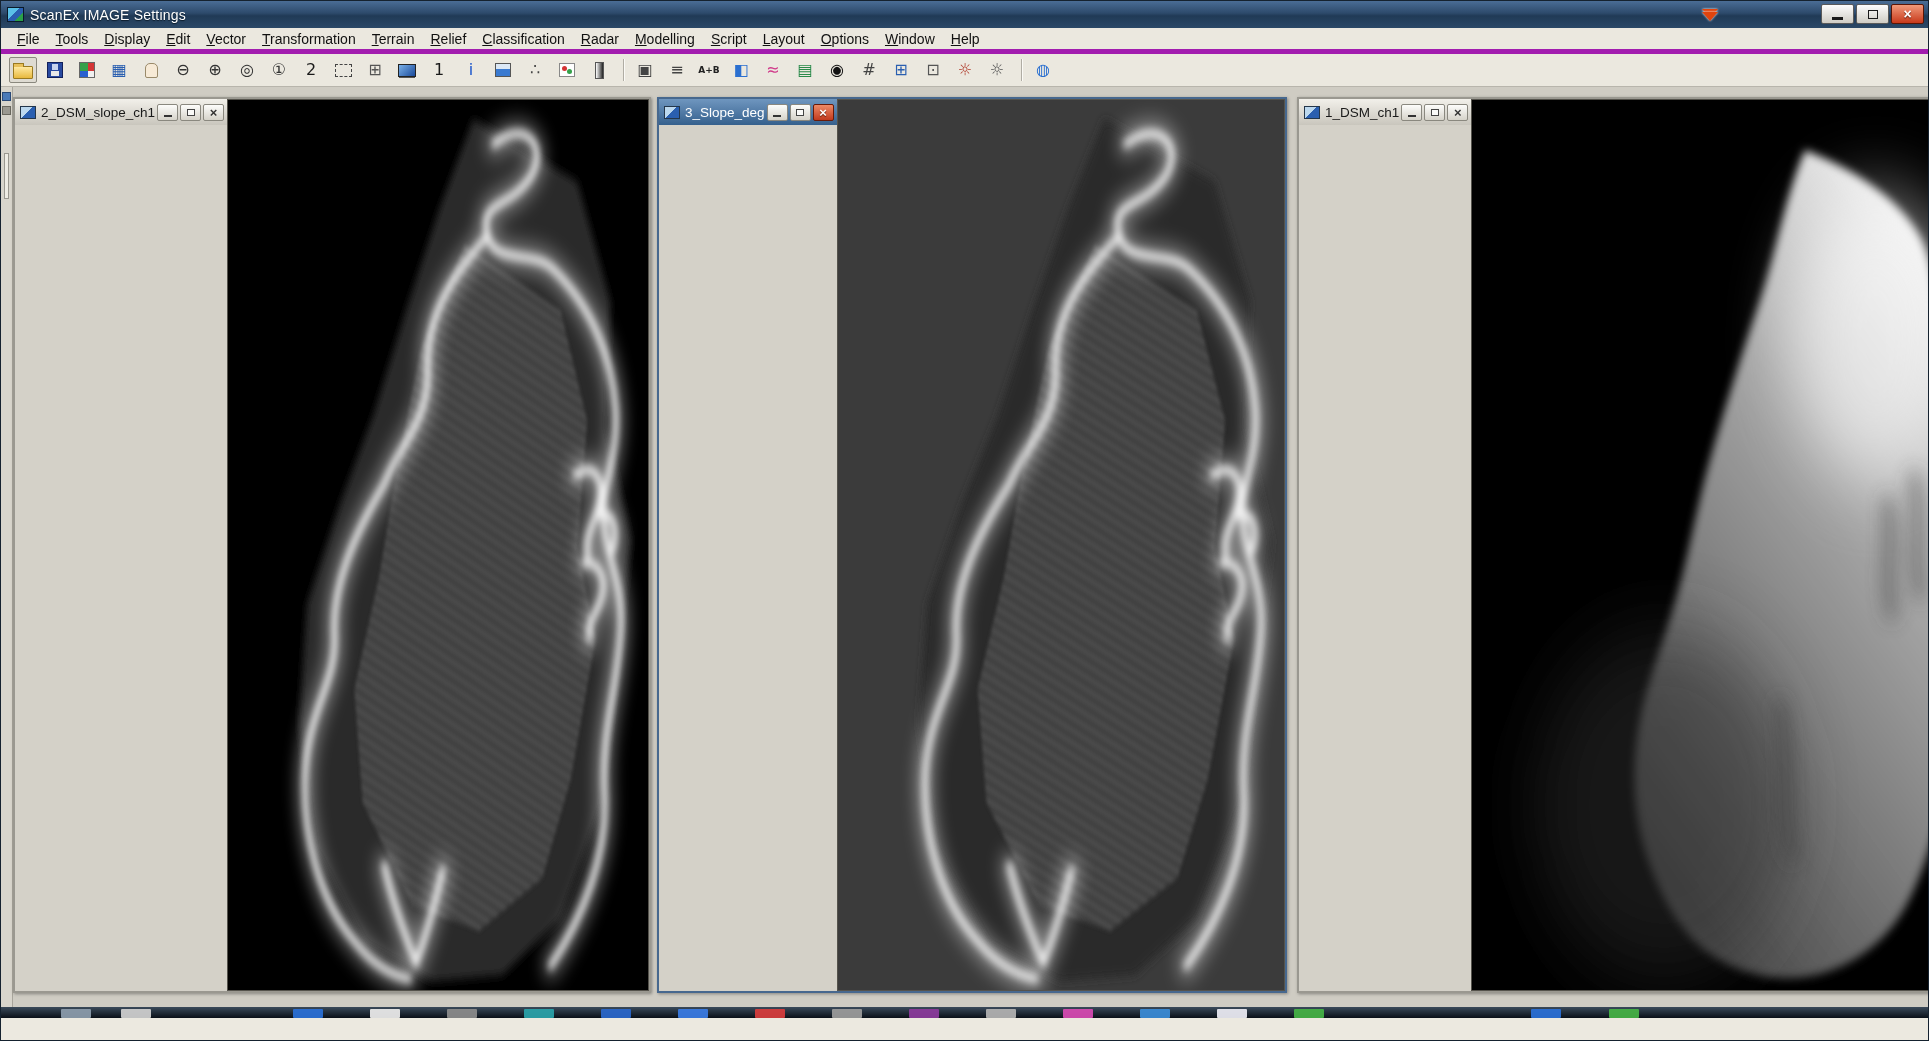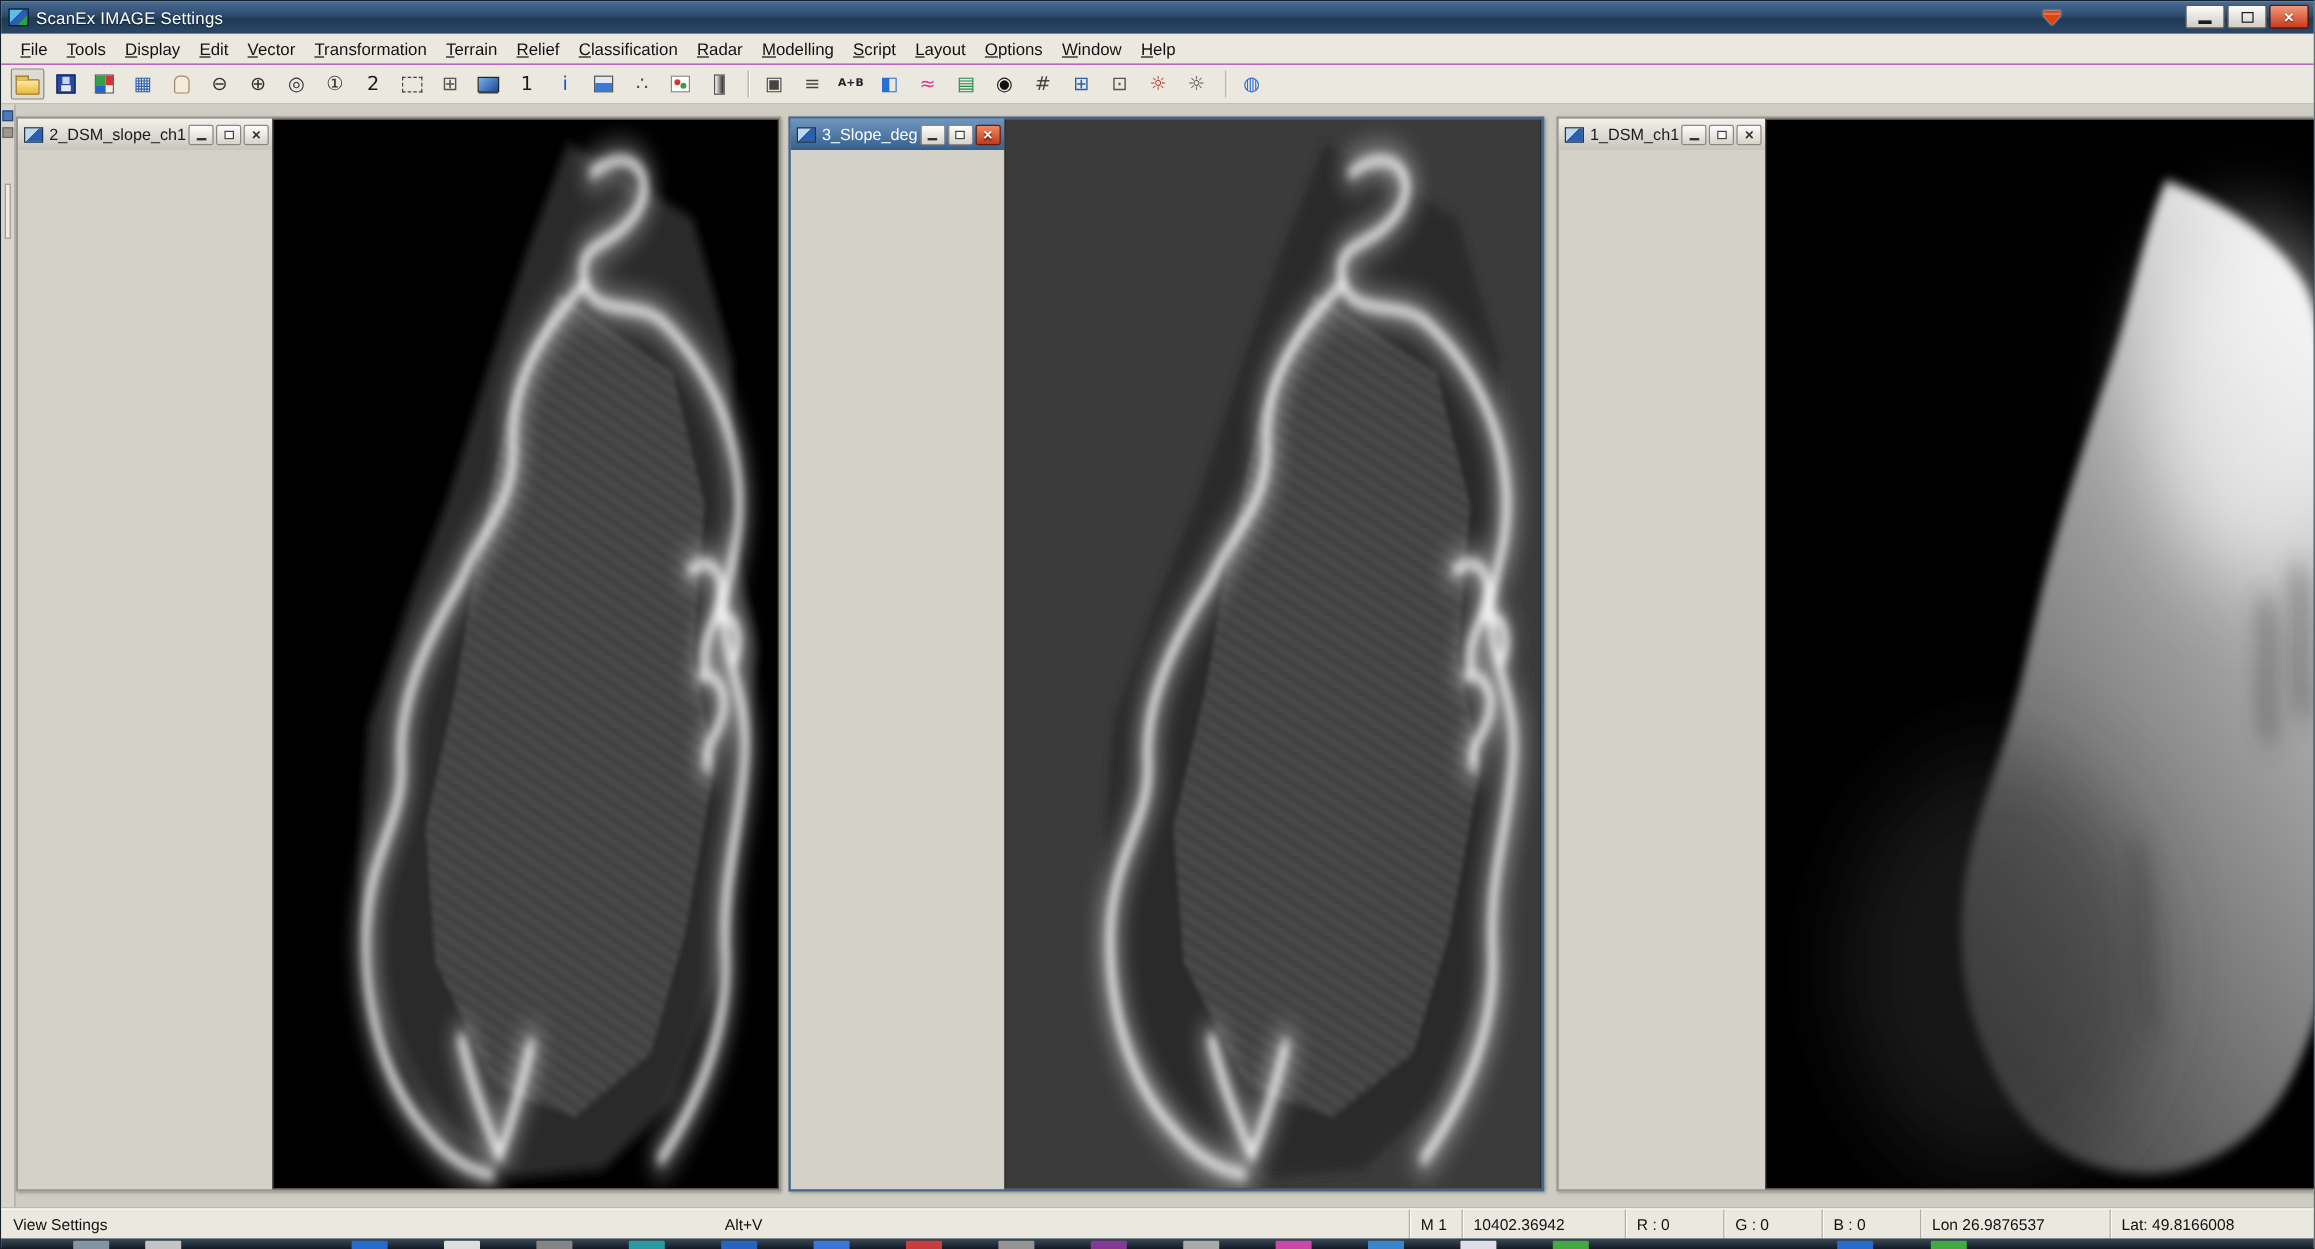--- a/index.html
+++ b/index.html
@@ -13,21 +13,21 @@
   .updater { position:absolute; left:1698px; top:1px; width:22px; height:25px; display:flex; flex-direction:column; align-items:center; justify-content:center; }
   .chev { width:0; height:0; border-left:8px solid transparent; border-right:8px solid transparent; border-top:9px solid #e0440e; margin:-3px 0; filter:drop-shadow(0 0 1px #fff); }
   .main-buttons { position:absolute; right:4px; top:3px; display:flex; }
   .mbtn { width:33px; height:20px; margin-left:2px; border:1px solid #5a5a5a; border-radius:2px; background:linear-gradient(#fdfdfd,#cfccc4); display:flex; align-items:center; justify-content:center; }
   .mbtn .g-min { width:11px; height:3px; background:#1a1a1a; margin-top:9px; }
   .mbtn .g-rest { width:10px; height:9px; border:1px solid #1a1a1a; }
   .mbtn.close { background:linear-gradient(#f09a7a,#c8391b); border-color:#5a1505; }
   .mbtn.close .g-x { color:#fff; font-weight:bold; font-size:14px; line-height:1; text-shadow:0 1px 1px #5a1505; }
 
   
-  .menubar { height:26px; background:#ebe8df; border-bottom:1px solid #a21caf; display:flex; align-items:center; padding-left:8px; }
+  .menubar { height:26px; background:#ebe8df; border-bottom:5px solid #a21caf; display:flex; align-items:center; padding-left:8px; }
   .menu-item { padding:3px 8px; font-size:14px; color:#111; cursor:default; }
   .menu-item u { text-decoration:underline; }
 
   
   .toolbar { height:33px; background:#ebe8df; border-bottom:1px solid #b8b5ac; display:flex; align-items:center; padding-left:8px; }
   .tb-btn { width:28px; height:26px; margin-right:4px; display:flex; align-items:center; justify-content:center; border:1px solid transparent; }
   .tb-btn.pressed { border:1px solid #8a887e; background:#dedbd2; border-radius:2px; }
   .tb-sep { width:2px; height:22px; margin:0 6px; border-left:1px solid #b0ada4; border-right:1px solid #fbfaf6; }
   .tb-ic { display:flex; align-items:center; justify-content:center; font-size:16px; line-height:1; font-family:"DejaVu Sans", sans-serif; }
   .tb-ic.small { font-size:9px; font-weight:bold; }
@@ -362,33 +362,20 @@
       </div>
       <div class="child-content">
         <svg viewBox="0 0 505 707" preserveAspectRatio="none">
           <rect width="505" height="707" fill="#000000"></rect>
           <use href="#dsm-art" xlink:href="#dsm-art"></use>
         </svg>
       </div>
     </div>
   </div>
 
-  <div class="statusbar">
-    <span class="status-hint">View Settings</span>
-    <span class="status-shortcut">Alt+V</span>
-    <span class="status-right">
-        <div class="status-seg" style="width: 44px;">M 1</div>
-        <div class="status-seg" style="width: 136px;">10402.36942</div>
-        <div class="status-seg" style="width: 82px;">R : 0</div>
-        <div class="status-seg" style="width: 82px;">G : 0</div>
-        <div class="status-seg" style="width: 82px;">B : 0</div>
-        <div class="status-seg" style="width: 158px;">Lon 26.9876537</div>
-        <div class="status-seg" style="width: 166px;">Lat: 49.8166008</div>
-      </span>
-  </div>
 
   <div class="taskbar">
       <div class="task-ic" style="left: 60px; background: rgb(138, 154, 170);"></div>
       <div class="task-ic" style="left: 120px; background: rgb(204, 204, 204);"></div>
       <div class="task-ic" style="left: 292px; background: rgb(42, 111, 212);"></div>
       <div class="task-ic" style="left: 369px; background: rgb(232, 232, 232);"></div>
       <div class="task-ic" style="left: 446px; background: rgb(138, 138, 138);"></div>
       <div class="task-ic" style="left: 523px; background: rgb(42, 160, 168);"></div>
       <div class="task-ic" style="left: 600px; background: rgb(42, 102, 200);"></div>
       <div class="task-ic" style="left: 677px; background: rgb(58, 122, 224);"></div>

